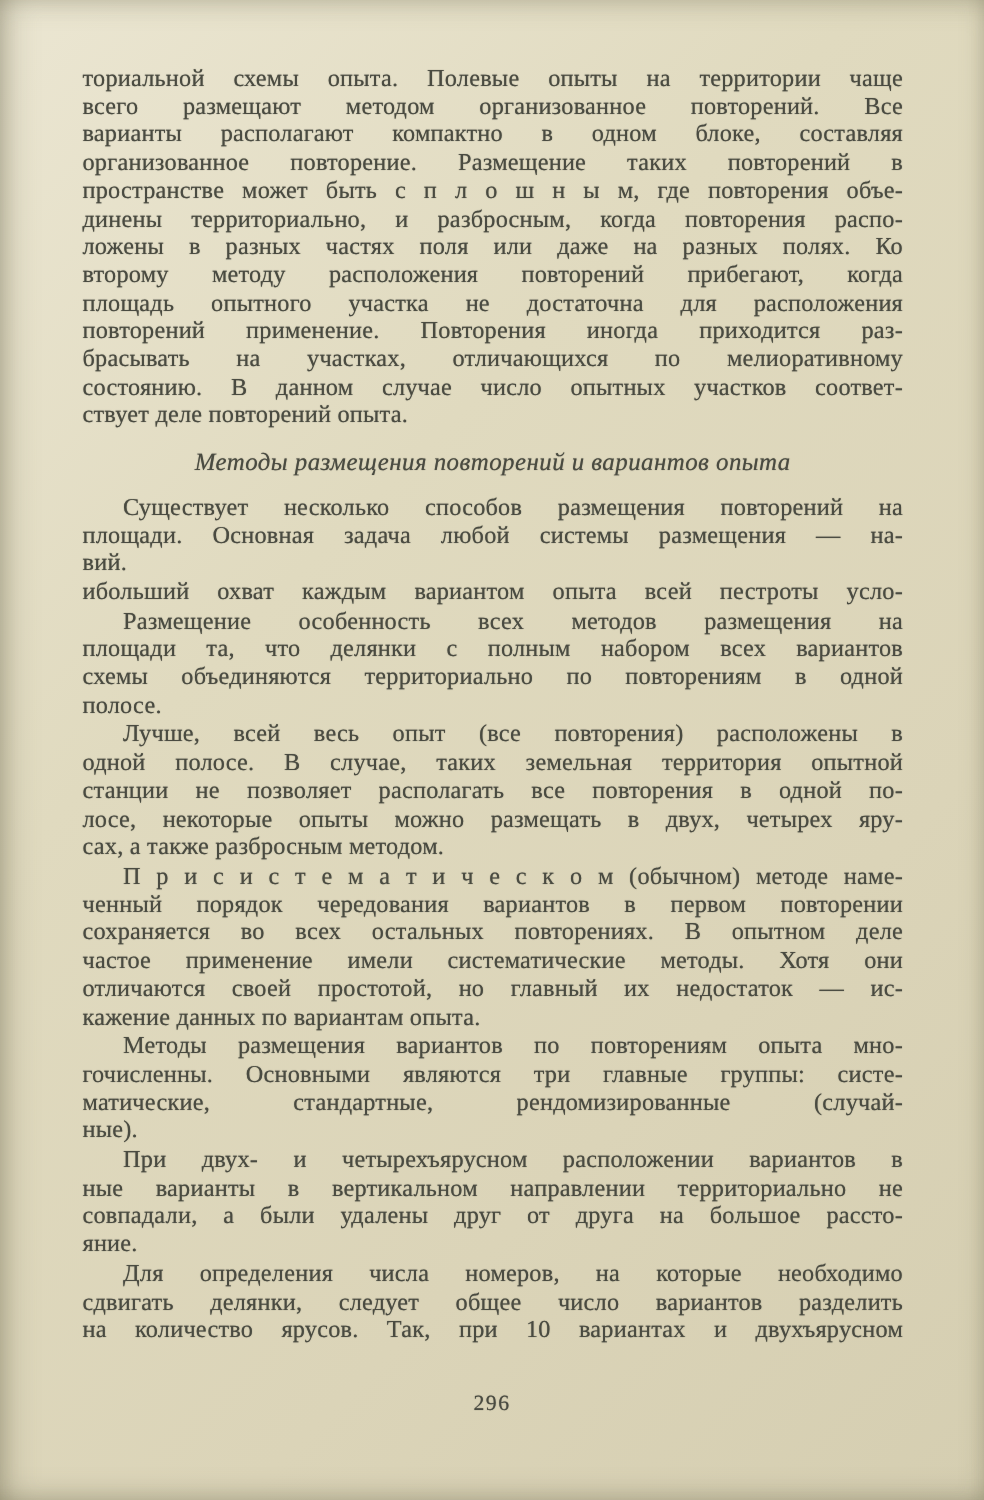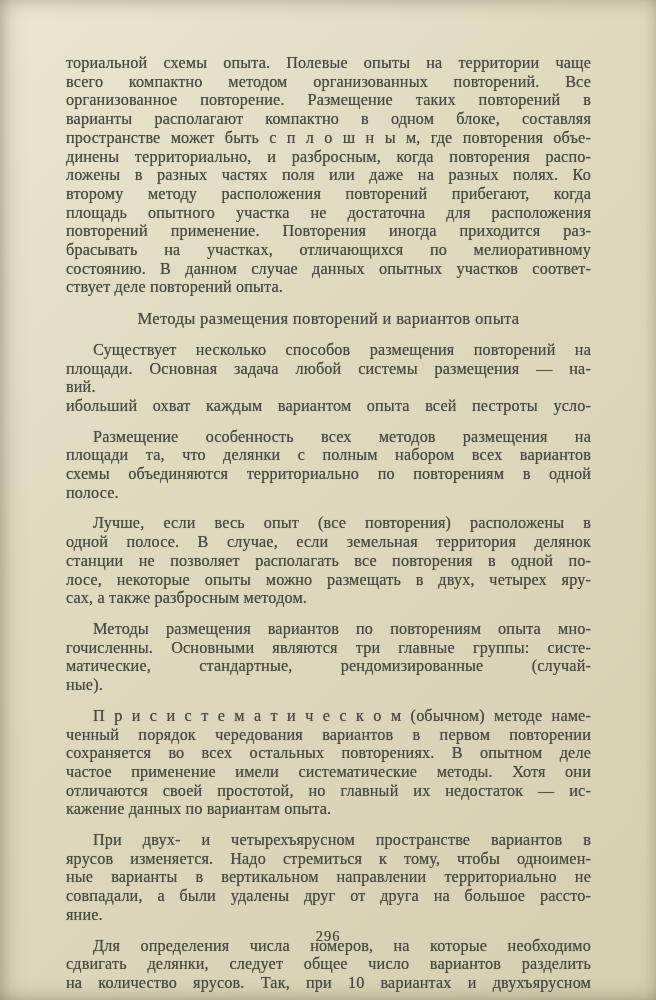--- a/index.html
+++ b/index.html
@@ -20,31 +20,32 @@
   .text-block {
     position: absolute;
     left: 54px;
     top: 42px;
     width: 549px;
     font-size: 16.2px;
     line-height: 18.7px;
     letter-spacing: 0.15px;
     text-shadow: 0 0 0.7px rgba(74,75,65,0.75);
   }
-  .paragraph { margin: 12px; }
+  .paragraph { margin: 1px; }
   .line {
     text-align: justify;
     text-align-last: justify;
     white-space: normal;
   }
   .line.last-left { text-align-last: left; }
   .line.first-indent { text-indent: 27px; }
   .section-heading {
     margin: 13px 0 11px 0;
     text-align: center;
+    font-style: italic;
     font-size: 16.6px;
     letter-spacing: 0.3px;
   }
   .page-number {
     position: absolute;
     left: 0;
     top: 928px;
     width: 656px;
     text-align: center;
     font-size: 14.5px;
@@ -53,72 +54,71 @@
   }
 </style>
 </head>
 <body>
 
 <div class="scan-page">
   <div class="text-block">
     <div id="blocks-before">
         <div class="paragraph">
           <div class="line">ториальной схемы опыта. Полевые опыты на территории чаще</div>
-          <div class="line">всего компактно методом организованных повторений. Все</div>
+          <div class="line">всего размещают методом организованное повторений. Все</div>
+          <div class="line">варианты располагают компактно в одном блоке, составляя</div>
           <div class="line">организованное повторение. Размещение таких повторений в</div>
-          <div class="line">варианты располагают компактно в одном блоке, составляя</div>
           <div class="line">пространстве может быть с п л о ш н ы м, где повторения объе-</div>
           <div class="line">динены территориально, и разбросным, когда повторения распо-</div>
           <div class="line">ложены в разных частях поля или даже на разных полях. Ко</div>
           <div class="line">второму методу расположения повторений прибегают, когда</div>
           <div class="line">площадь опытного участка не достаточна для расположения</div>
           <div class="line">повторений применение. Повторения иногда приходится раз-</div>
           <div class="line">брасывать на участках, отличающихся по мелиоративному</div>
-          <div class="line">состоянию. В данном случае данных опытных участков соответ-</div>
+          <div class="line">состоянию. В данном случае число опытных участков соответ-</div>
           <div class="line last-left">ствует деле повторений опыта.</div>
         </div>
       </div>
     <div class="section-heading">Методы размещения повторений и вариантов опыта</div>
     <div id="blocks-after">
         <div class="paragraph">
           <div class="line first-indent">Существует несколько способов размещения повторений на</div>
           <div class="line">площади. Основная задача любой системы размещения — на-</div>
           <div class="line last-left">вий.</div>
           <div class="line">ибольший охват каждым вариантом опыта всей пестроты усло-</div>
         </div>
         <div class="paragraph">
           <div class="line first-indent">Размещение особенность всех методов размещения на</div>
           <div class="line">площади та, что делянки с полным набором всех вариантов</div>
           <div class="line">схемы объединяются территориально по повторениям в одной</div>
           <div class="line last-left">полосе.</div>
         </div>
         <div class="paragraph">
-          <div class="line first-indent">Лучше, если весь опыт (все повторения) расположены в</div>
-          <div class="line">одной полосе. В случае, если земельная территория делянок</div>
+          <div class="line first-indent">Лучше, всей весь опыт (все повторения) расположены в</div>
+          <div class="line">одной полосе. В случае, таких земельная территория опытной</div>
           <div class="line">станции не позволяет располагать все повторения в одной по-</div>
           <div class="line">лосе, некоторые опыты можно размещать в двух, четырех яру-</div>
           <div class="line last-left">сах, а также разбросным методом.</div>
-        </div>
-        <div class="paragraph">
-          <div class="line first-indent">Методы размещения вариантов по повторениям опыта мно-</div>
-          <div class="line">гочисленны. Основными являются три главные группы: систе-</div>
-          <div class="line">матические, стандартные, рендомизированные (случай-</div>
-          <div class="line last-left">ные).</div>
         </div>
         <div class="paragraph">
           <div class="line first-indent">П р и  с и с т е м а т и ч е с к о м (обычном) методе наме-</div>
           <div class="line">ченный порядок чередования вариантов в первом повторении</div>
           <div class="line">сохраняется во всех остальных повторениях. В опытном деле</div>
           <div class="line">частое применение имели систематические методы. Хотя они</div>
           <div class="line">отличаются своей простотой, но главный их недостаток — ис-</div>
           <div class="line last-left">кажение данных по вариантам опыта.</div>
         </div>
         <div class="paragraph">
-          <div class="line first-indent">При двух- и четырехъярусном пространстве вариантов в</div>
-          <div class="line">ярусов изменяется. Надо стремиться к тому, чтобы одноимен-</div>
+          <div class="line first-indent">Методы размещения вариантов по повторениям опыта мно-</div>
+          <div class="line">гочисленны. Основными являются три главные группы: систе-</div>
+          <div class="line">матические, стандартные, рендомизированные (случай-</div>
+          <div class="line last-left">ные).</div>
+        </div>
+        <div class="paragraph">
+          <div class="line first-indent">При двух- и четырехъярусном расположении вариантов в</div>
           <div class="line">ные варианты в вертикальном направлении территориально не</div>
           <div class="line">совпадали, а были удалены друг от друга на большое рассто-</div>
           <div class="line last-left">яние.</div>
         </div>
         <div class="paragraph">
           <div class="line first-indent">Для определения числа номеров, на которые необходимо</div>
           <div class="line">сдвигать делянки, следует общее число вариантов разделить</div>
           <div class="line">на количество ярусов. Так, при 10 вариантах и двухъярусном</div>
         </div>
       </div>

